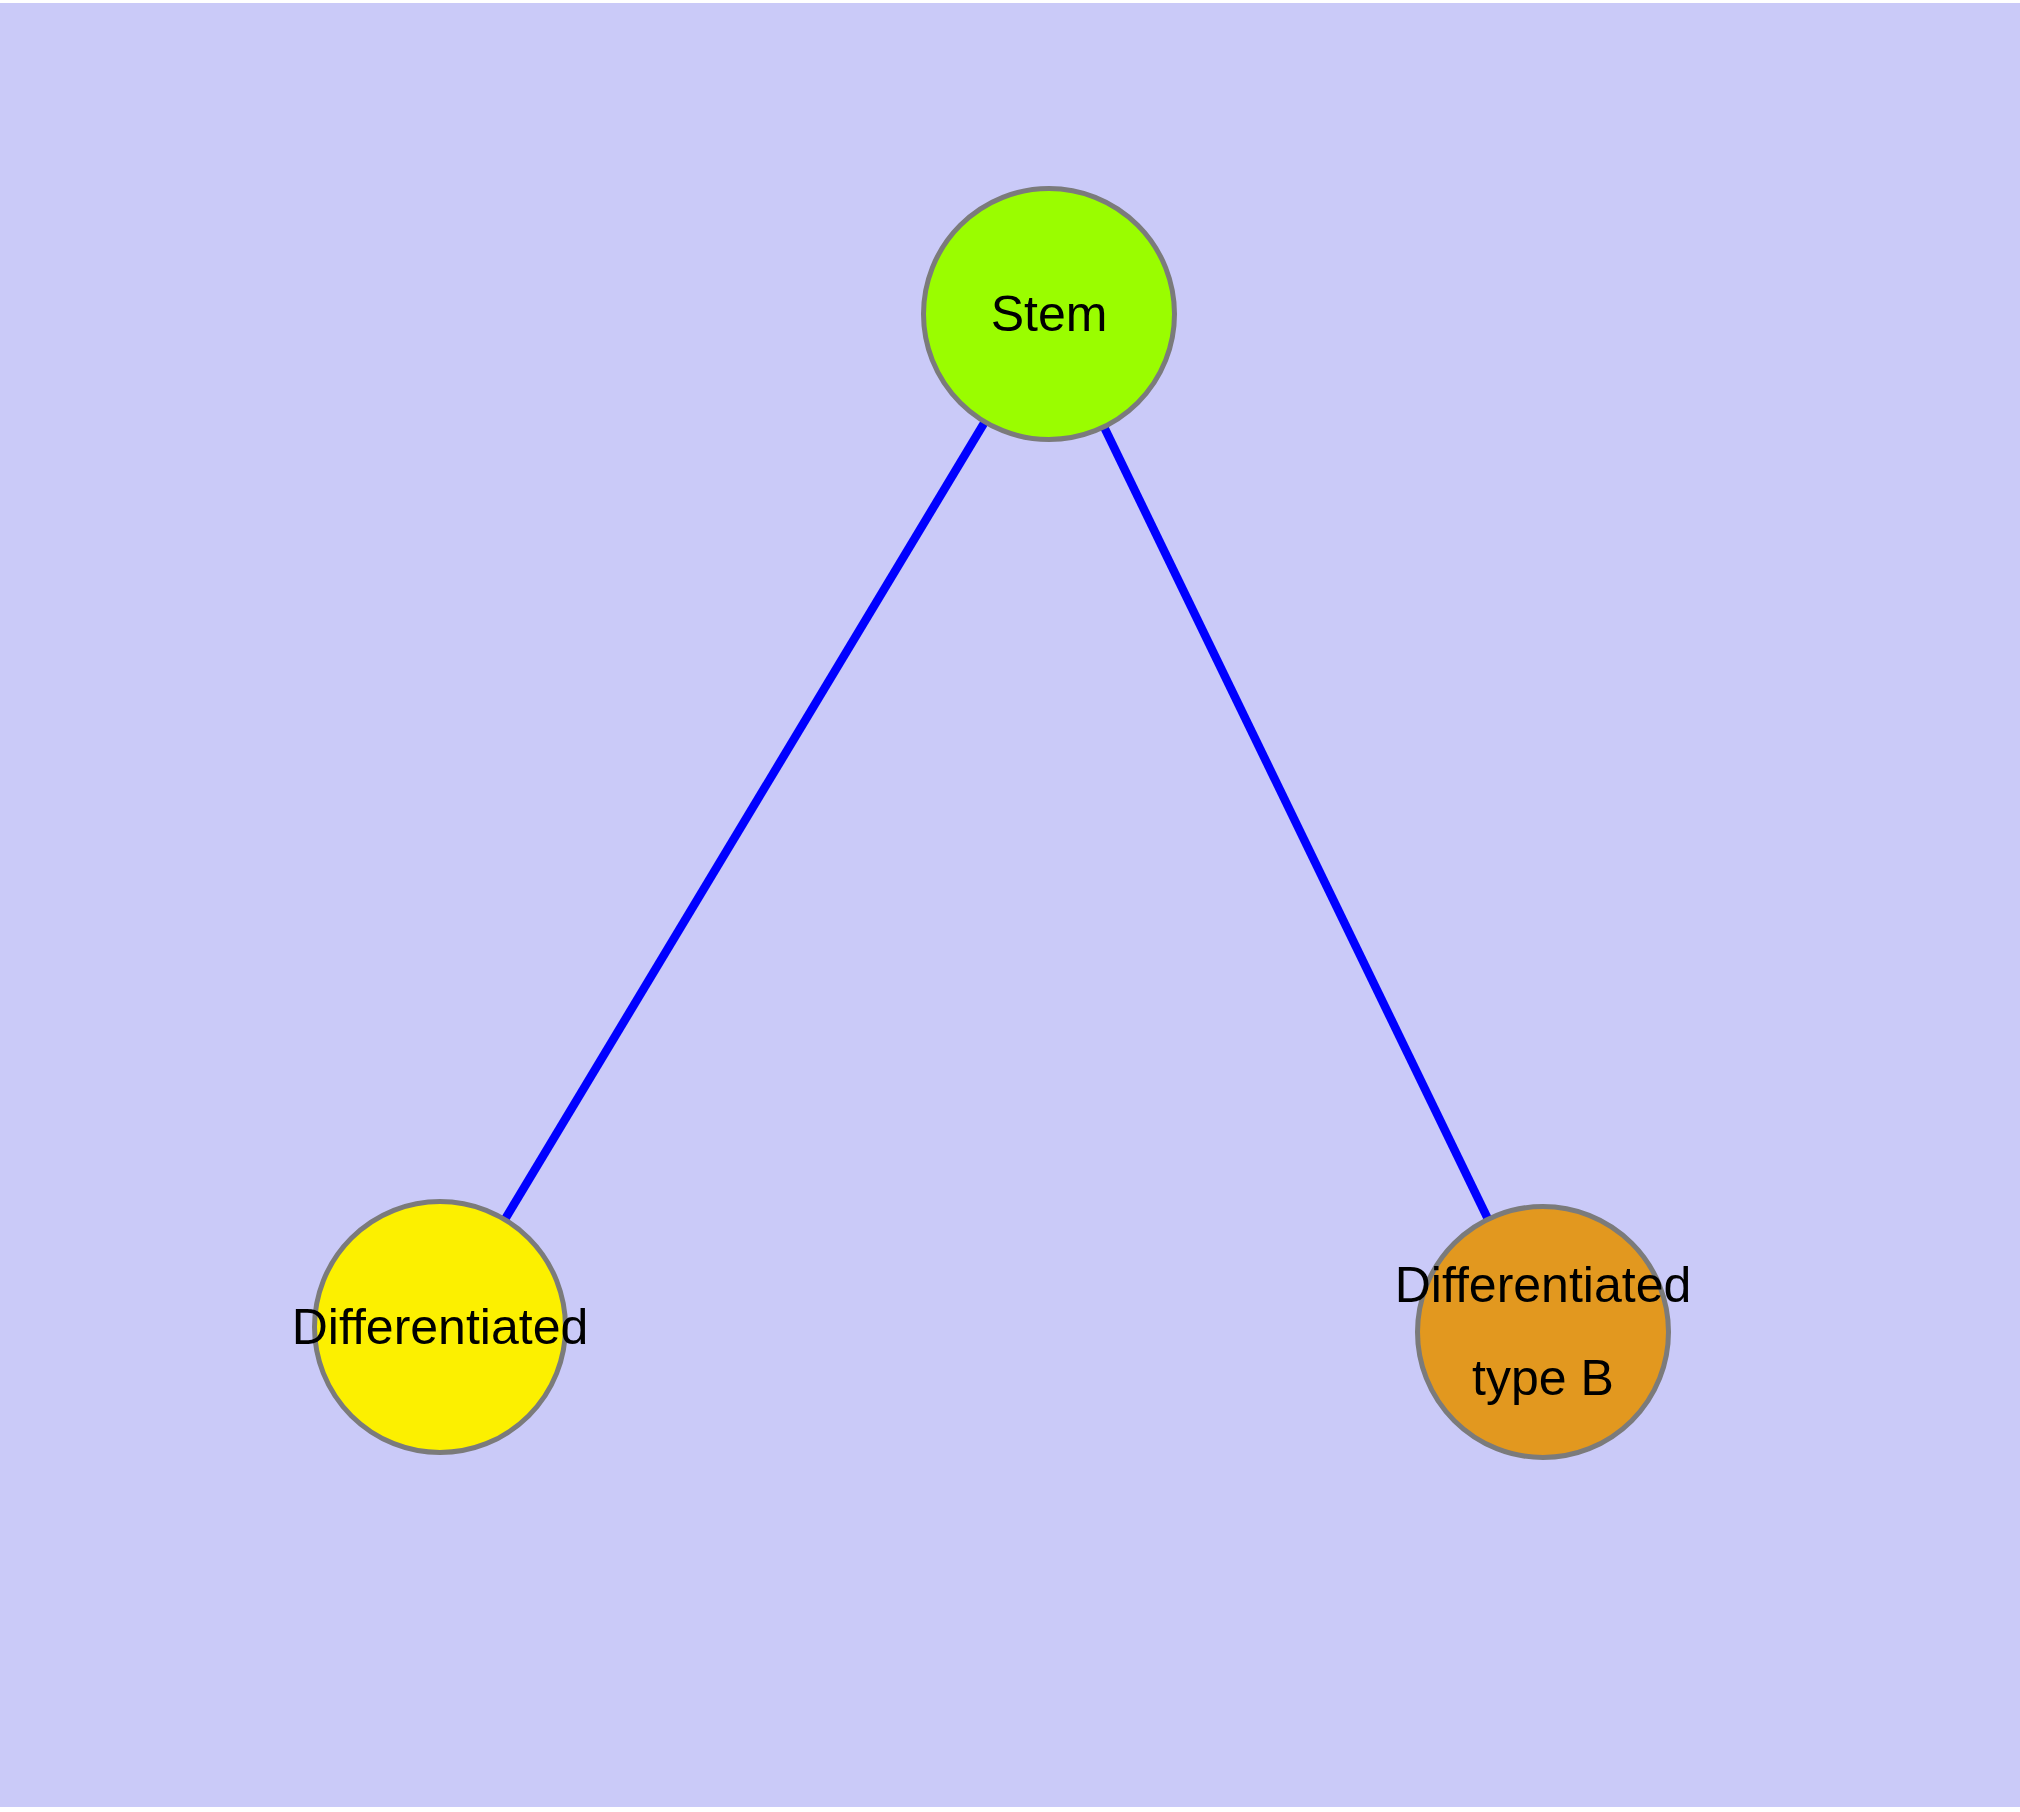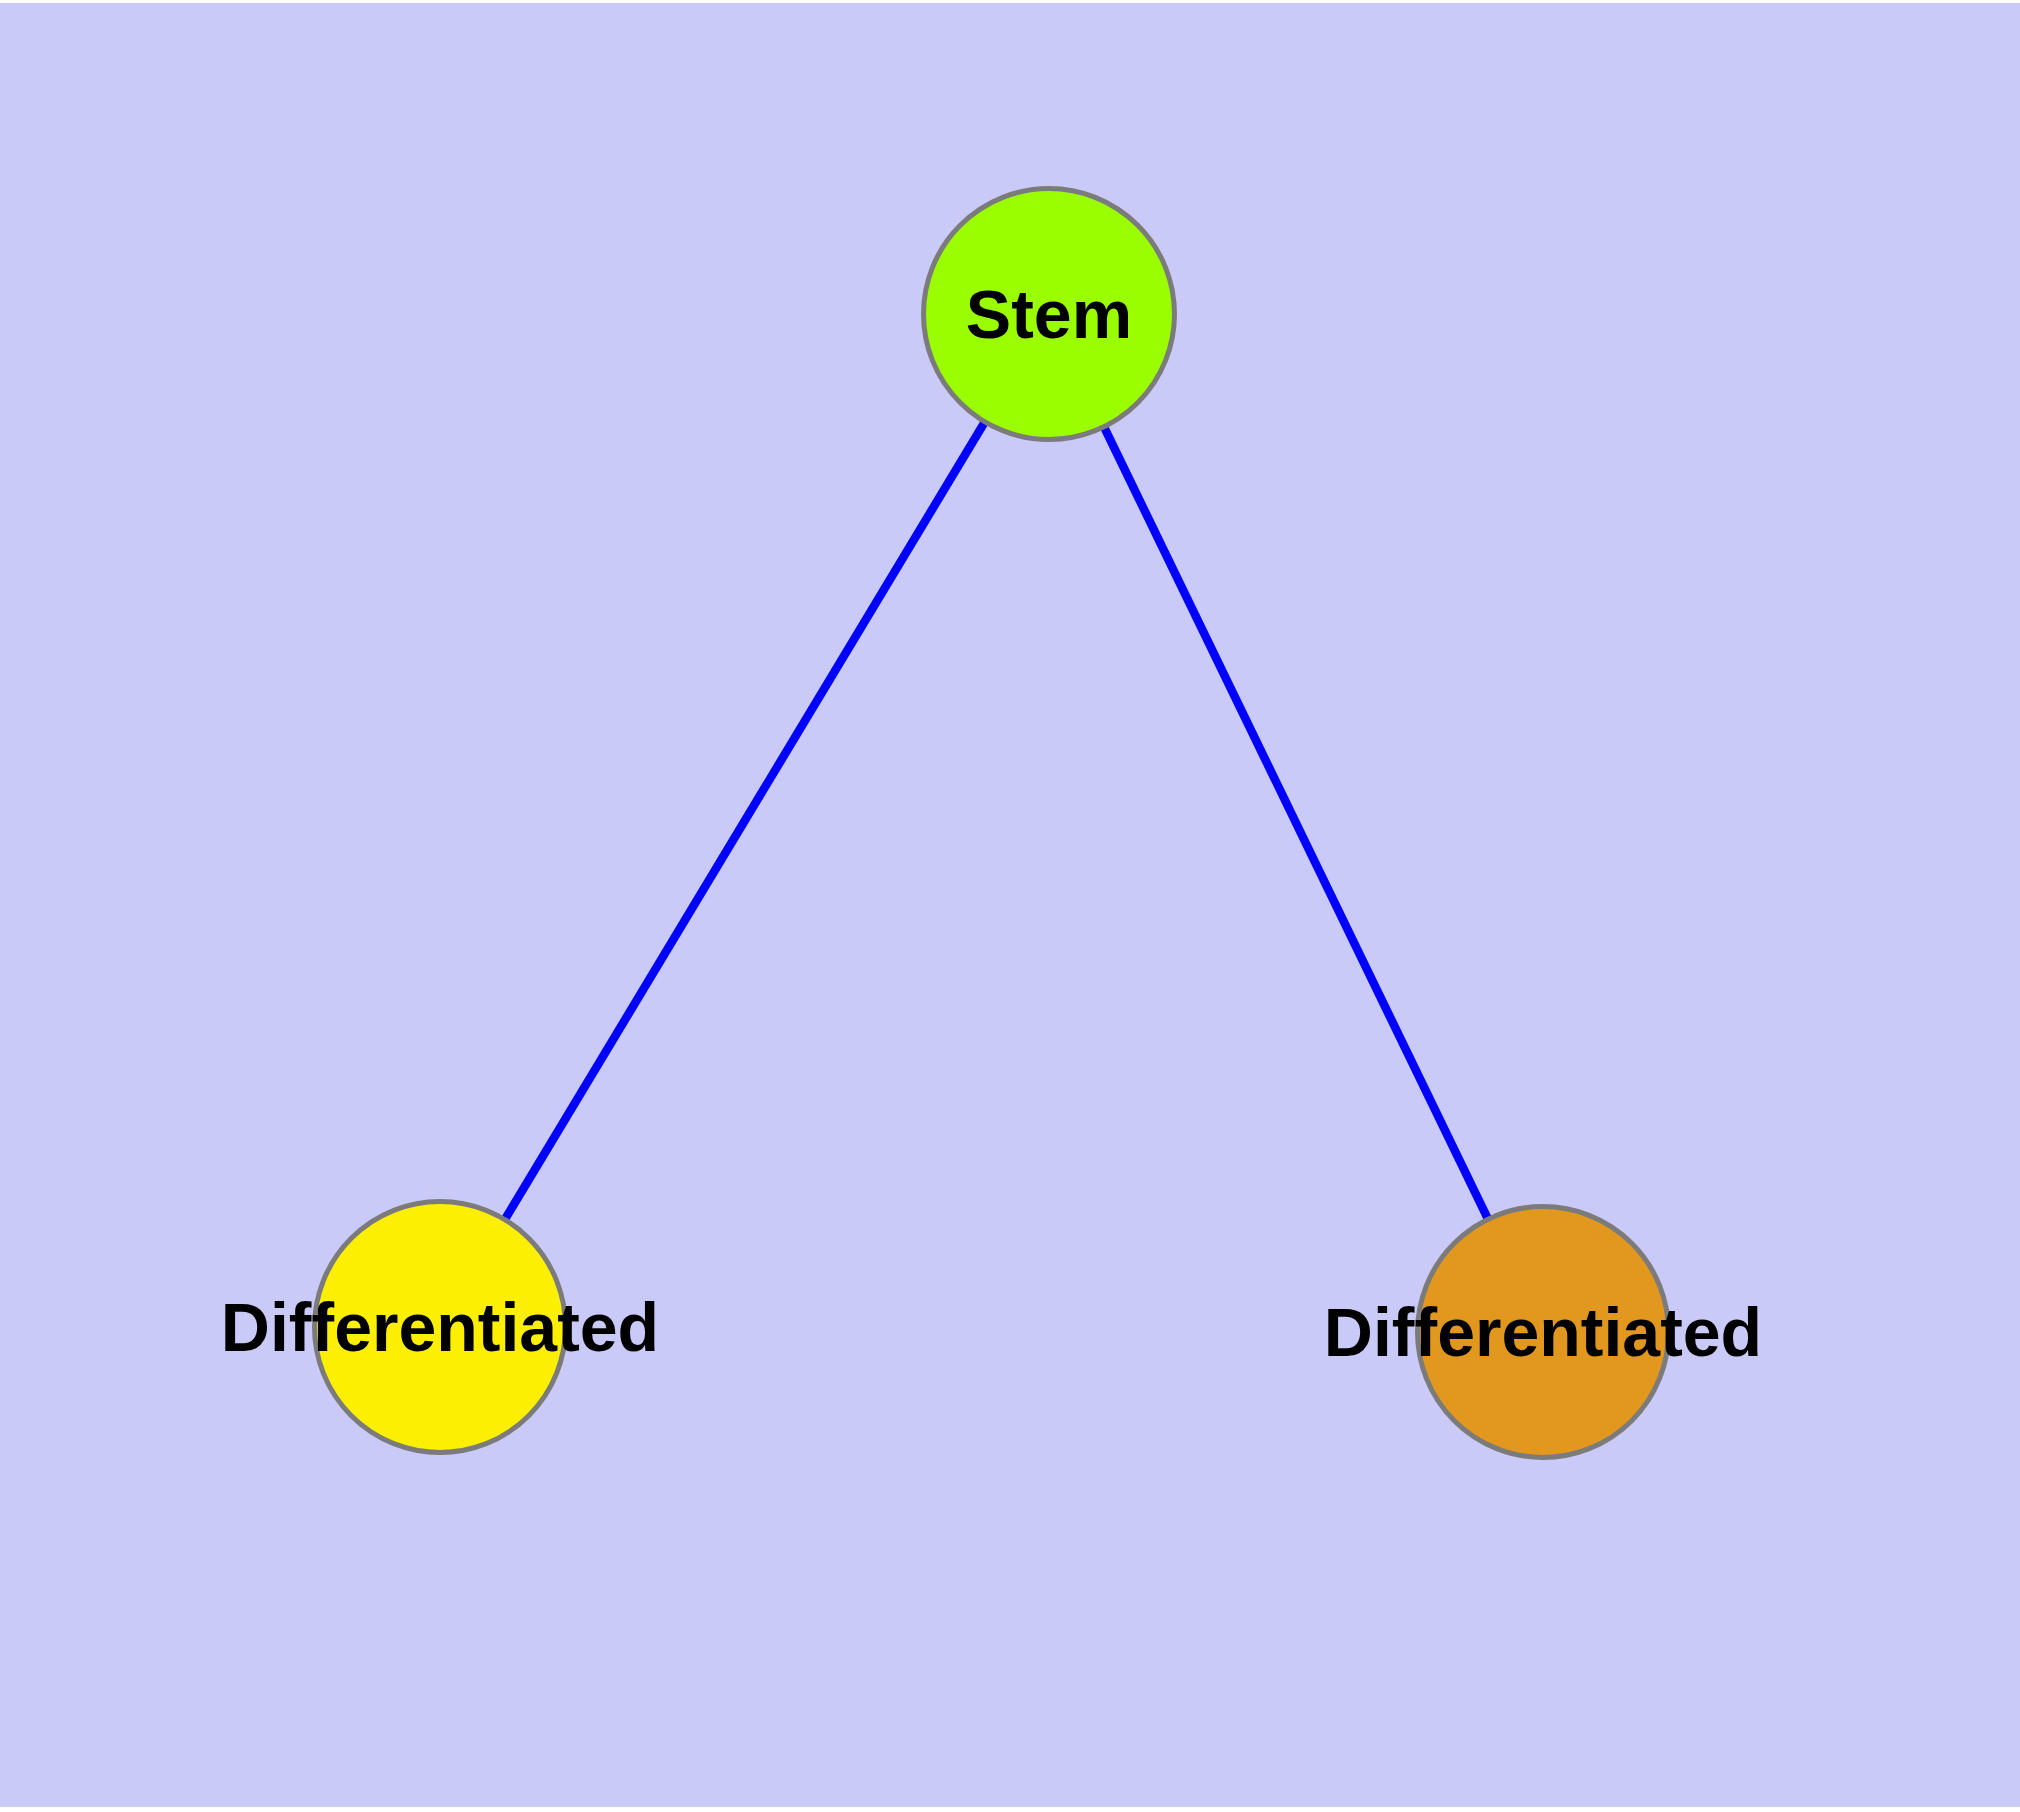--- a/index.html
+++ b/index.html
@@ -32,22 +32,22 @@
     border: 5.1px solid #7B7B7B;
     border-radius: 50%;
     z-index: 2;
   }
   .node-label {
     position: absolute;
     transform: translate(-50%, -50%);
     z-index: 3;
     text-align: center;
     color: #000000;
-    font-weight: 700;
-    font-size: 68px;
+    font-weight: 400;
+    font-size: 50px;
     line-height: 93px;
     white-space: nowrap;
   }
   .label-line {
     display: block;
   }
   .frame-strip {
     position: absolute;
     left: 0;
     width: 100%;
@@ -69,18 +69,19 @@
       <div class="node-label" style="left: 1049px; top: 314px;">
         <div class="label-line">Stem</div>
       </div>
       <div class="node-circle" style="left: 312px; top: 1199px; width: 256px; height: 256px; background: rgb(252, 240, 0); border-color: rgb(123, 123, 123);"></div>
       <div class="node-label" style="left: 440px; top: 1327px;">
         <div class="label-line">Differentiated</div>
       </div>
       <div class="node-circle" style="left: 1415px; top: 1204px; width: 256px; height: 256px; background: rgb(226, 152, 31); border-color: rgb(123, 123, 123);"></div>
       <div class="node-label" style="left: 1543px; top: 1332px;">
         <div class="label-line">Differentiated</div>
+        <div class="label-line">type B</div>
       </div>
     </div>
   <div id="frame-top" class="frame-strip" style="background: rgb(255, 255, 255);"></div>
   <div id="frame-bottom" class="frame-strip" style="background: rgb(255, 255, 255);"></div>
 </div>
 
 
 </body></html>

